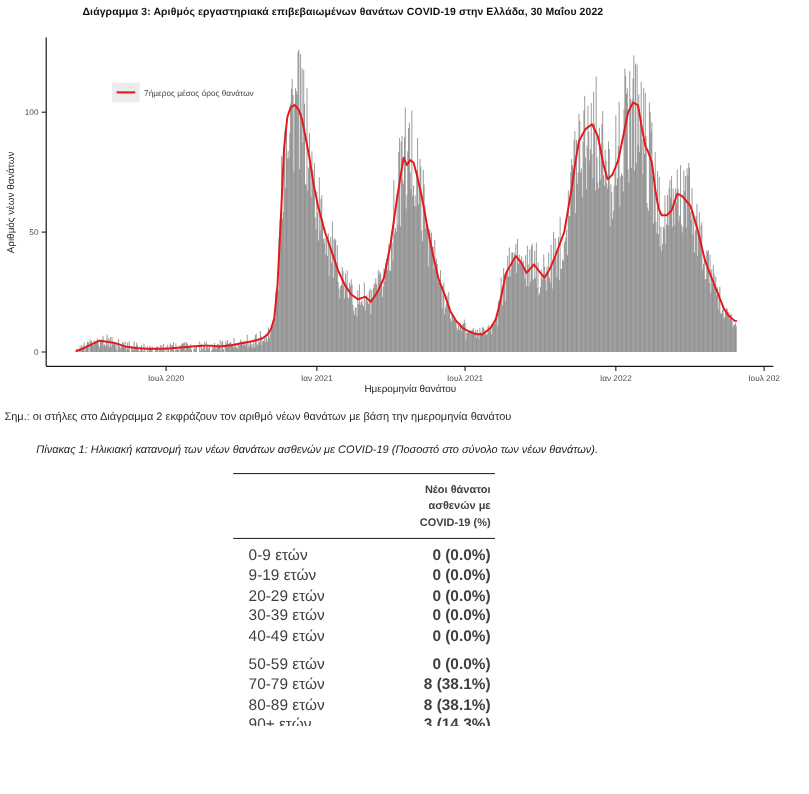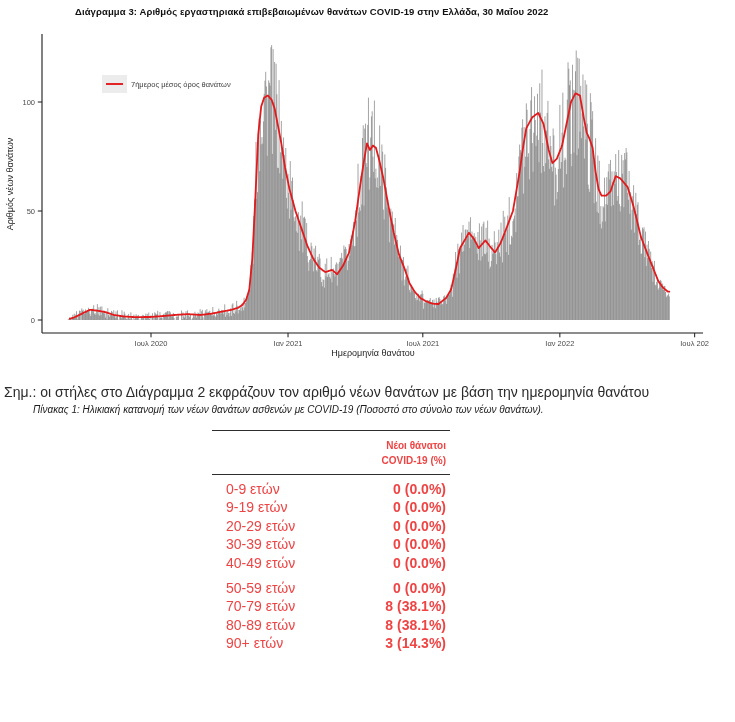--- a/index.html
+++ b/index.html
@@ -1,22 +1,22 @@
 <!DOCTYPE html>
 <html lang="el"><head>
 <meta charset="utf-8">
 <style>
   html,body{margin:0;padding:0;background:#ffffff;}
   body{font-family:"Liberation Sans","DejaVu Sans",sans-serif;-webkit-font-smoothing:antialiased;}
   #page{position:relative;width:735px;height:660px;background:#fff;overflow:hidden;}
   .abs{position:absolute;}
   #chart-title{left:75px;top:6px;font-size:9.5px;font-weight:bold;color:#111;letter-spacing:.1px;}
-  #chart-note{left:4px;top:384px;font-size:14px;color:#2b2b2b;}
+  #chart-note{left:4px;top:374px;font-size:10px;color:#2b2b2b;}
   #table-title{left:33px;top:404px;font-size:10px;color:#1c1c1c;font-style:italic;}
-  #age-table{left:212px;top:430px;width:238px;border-top:1.5px solid #2e2e2e;border-bottom:1.4px solid #2e2e2e;color:#ef4444;}
+  #age-table{left:212px;top:430px;width:238px;border-top:1.5px solid #2e2e2e;border-bottom:1.4px solid #2e2e2e;color:#404040;}
   #age-table .thead{padding:7px 4px 6px 0;border-bottom:1.2px solid #2e2e2e;text-align:right;font-weight:bold;font-size:10px;line-height:15px;}
   #age-table .tbody{padding:3px 0 2px 0;}
   .t-row{height:18.5px;display:flex;justify-content:space-between;align-items:flex-end;padding-left:14px;padding-right:4px;font-size:14px;}
   .t-row.gap-sm{margin-top:6.5px;}
   .t-row.gap-lg{margin-top:7.5px;flex-direction:column;}
   .t-label{white-space:nowrap;}
   .t-value{white-space:nowrap;font-weight:bold;}
   svg text{font-family:"Liberation Sans","DejaVu Sans",sans-serif;}
 </style>
 </head>
@@ -66,20 +66,21 @@
     </g>
   </svg>
 
   <div class="abs" id="chart-note">Σημ.: οι στήλες στο Διάγραμμα 2 εκφράζουν τον αριθμό νέων θανάτων με βάση την ημερομηνία θανάτου</div>
 
   <div class="abs" id="table-title">Πίνακας 1: Ηλικιακή κατανομή των νέων θανάτων ασθενών με COVID-19 (Ποσοστό στο σύνολο των νέων θανάτων).</div>
 
   <div class="abs" id="age-table">
     <div class="thead">
       <div>Νέοι θάνατοι</div>
+      <div>ασθενών με</div>
       <div>COVID-19 (%)</div>
     </div>
     <div class="tbody">
       <div class="t-row">
           <span class="t-label">0-9 ετών</span>
           <span class="t-value">0 (0.0%)</span>
         </div>
       <div class="t-row">
           <span class="t-label">9-19 ετών</span>
           <span class="t-value">0 (0.0%)</span>

